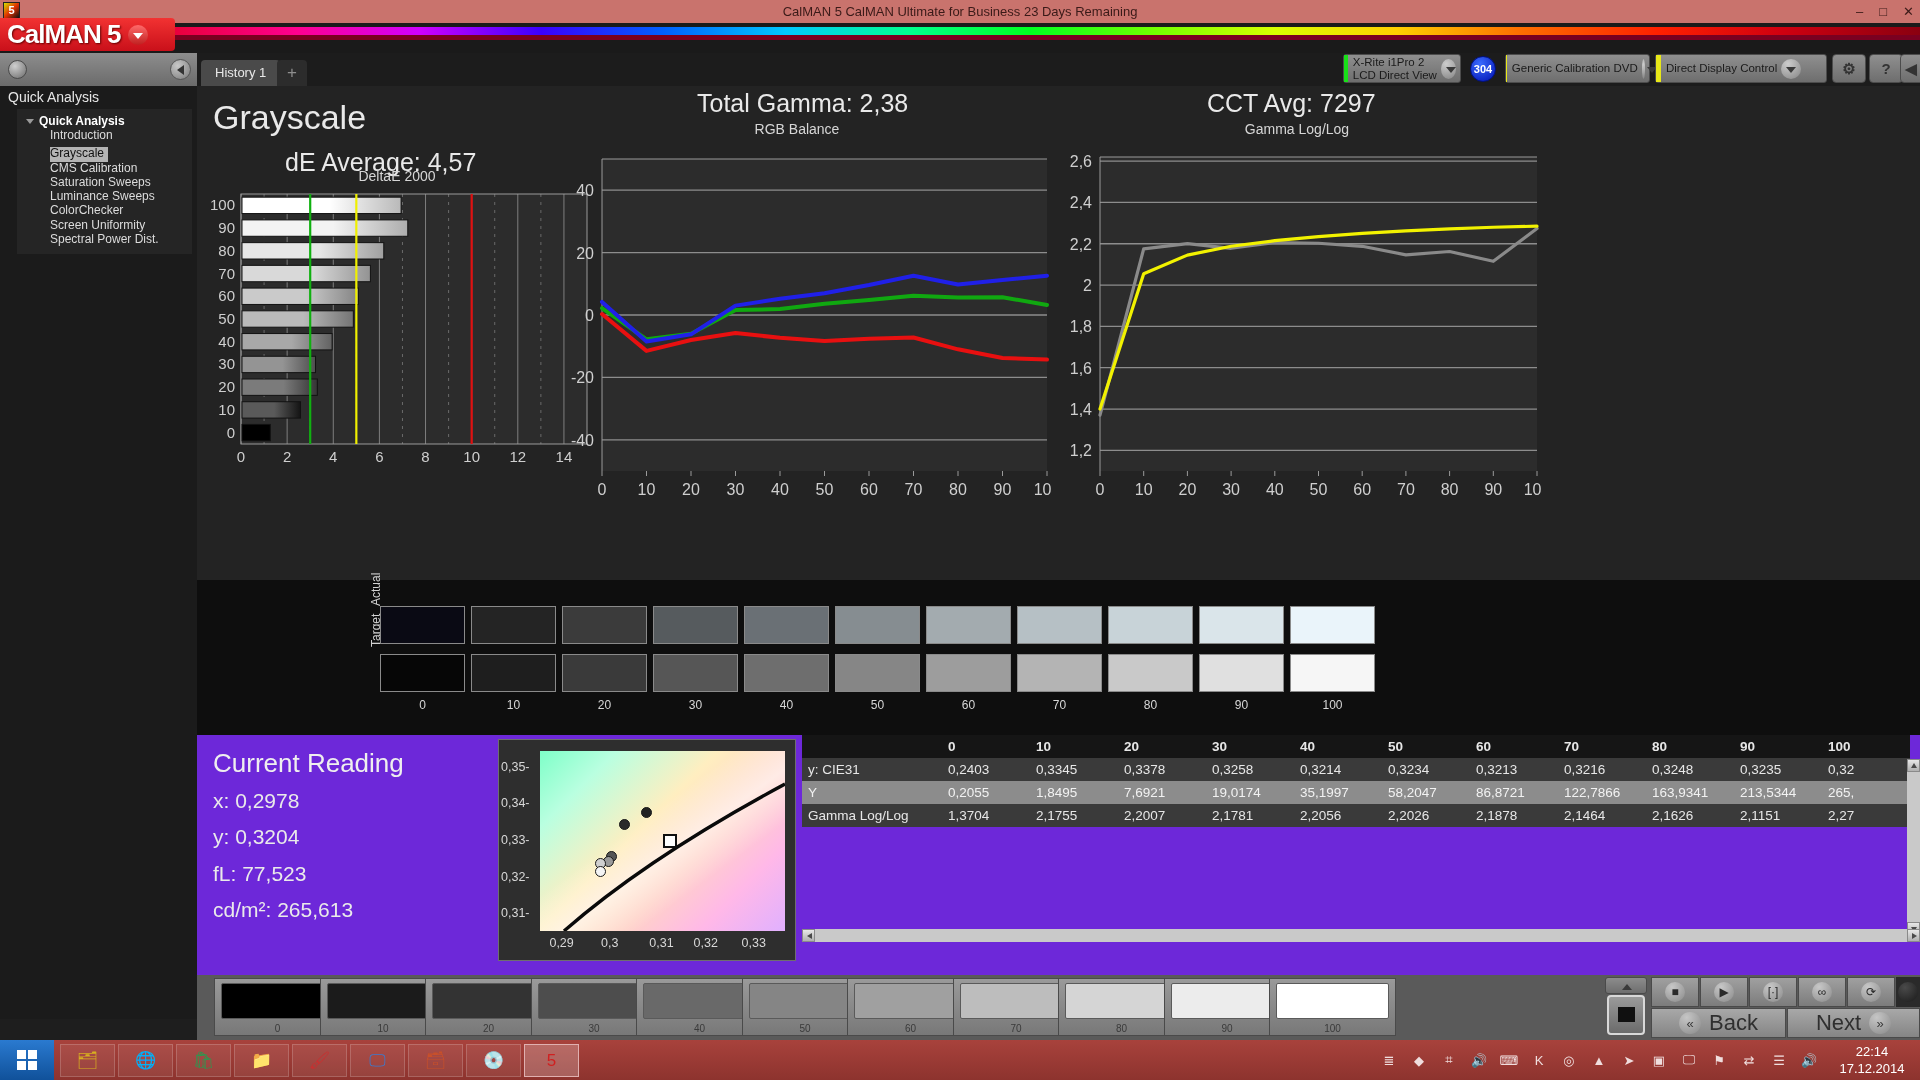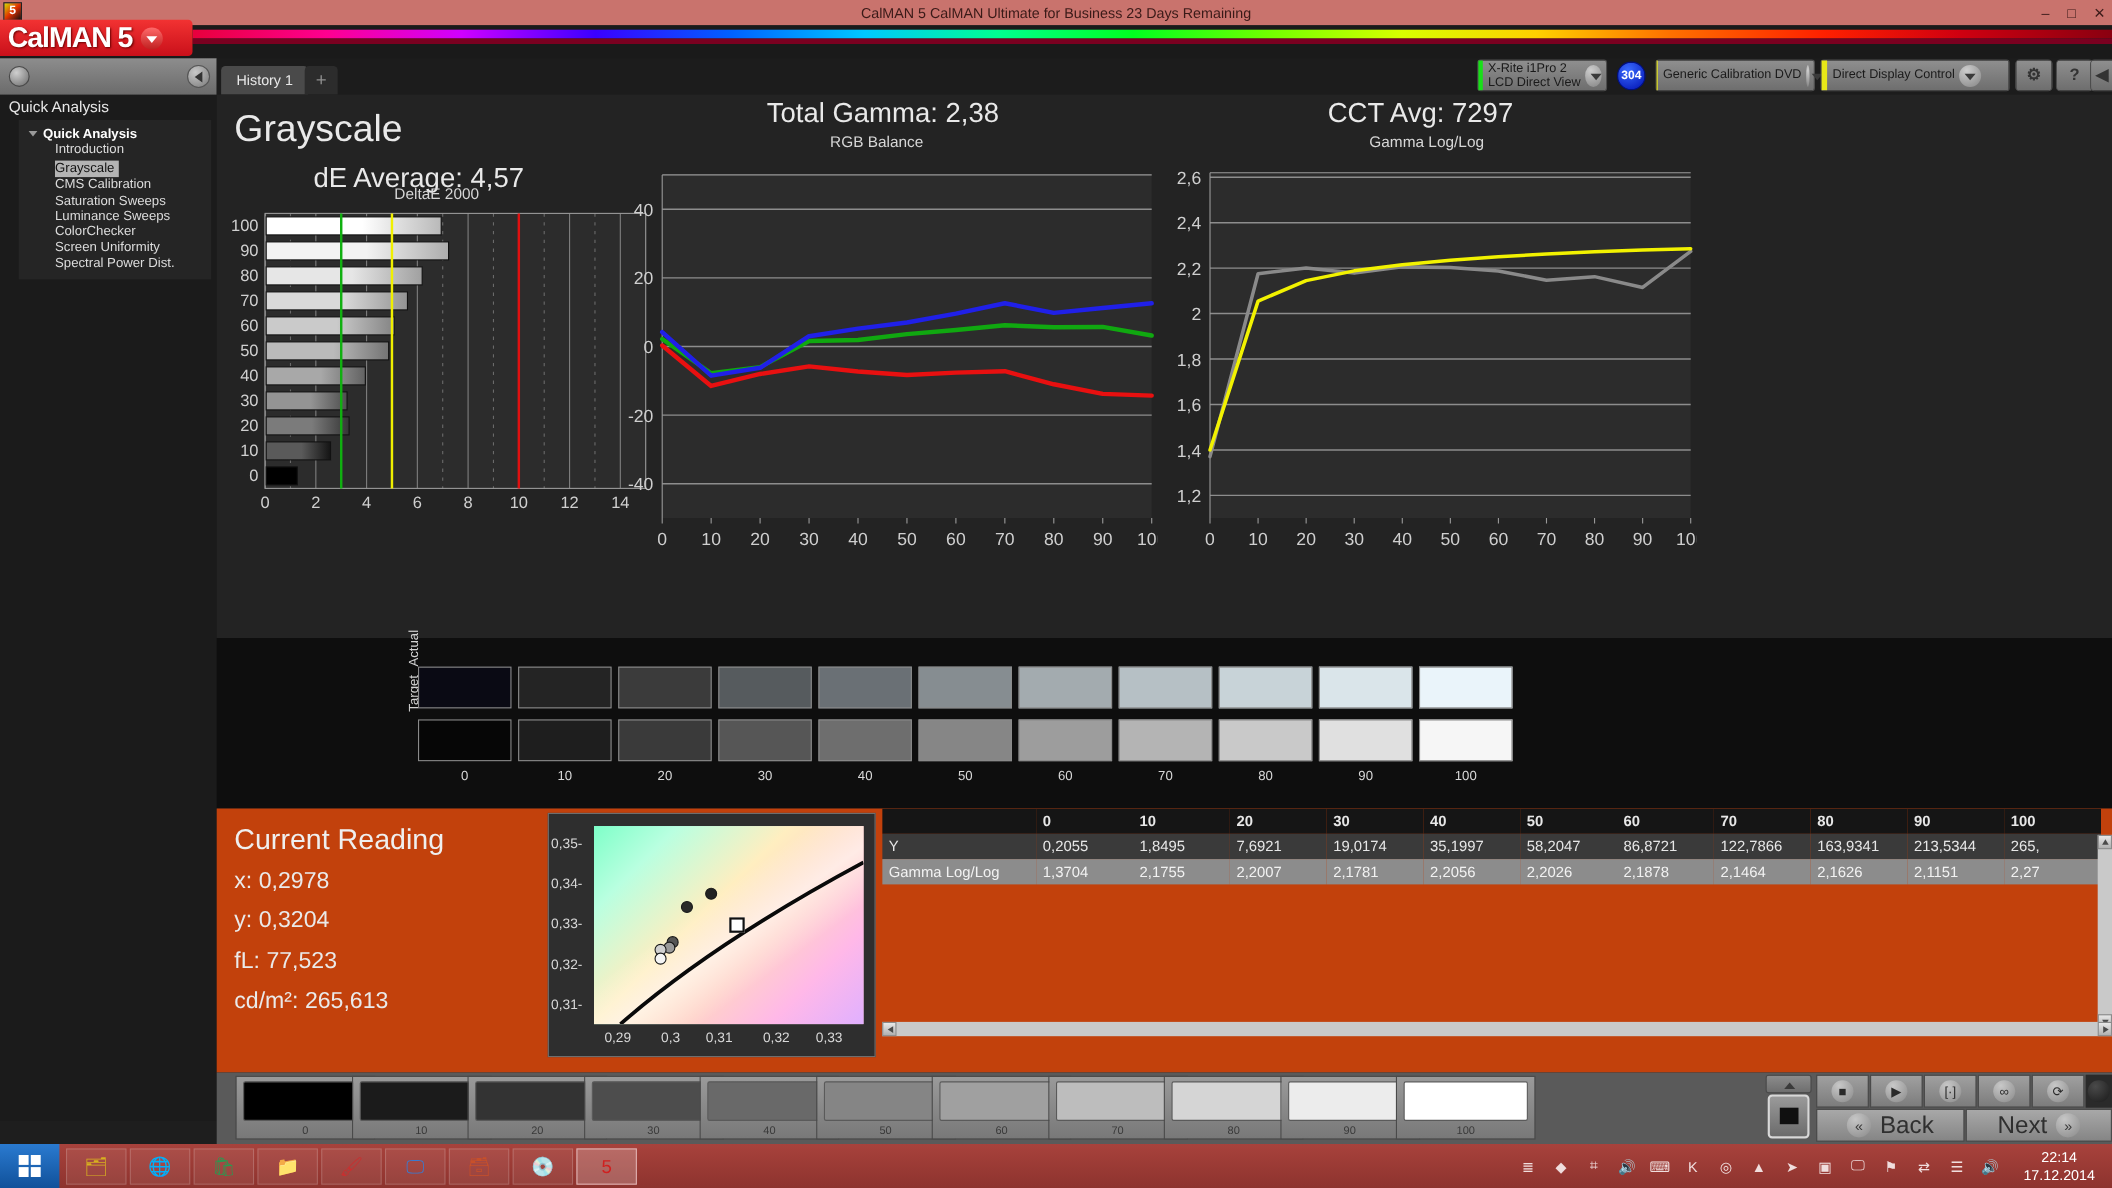--- a/index.html
+++ b/index.html
@@ -152,21 +152,21 @@
   #patchstrip {
     position: absolute; left: 197px; top: 580px; width: 1723px; height: 155px;
     background: #0e0e0e;
   }
   .sw-lbl { position: absolute; font-size: 12px; color: #d2d2d2; }
   .sw-row { position: absolute; display: flex; gap: 6px; }
   .sw { width: 85px; height: 38px; border: 1px solid #8a8a8a; }
   
   #bottom {
     position: absolute; left: 197px; top: 735px; width: 1723px; height: 240px;
-    background: #c2410c;
+    background: #6d28d9;
     text-decoration: underline;
   }
   #cr-title { position: absolute; left: 16px; top: 13px; font-size: 26px; color: #efefef; font-weight: 300; }
   .cr-line { position: absolute; left: 16px; font-size: 21px; color: #eaeaea; }
   #cie-box {
     position: absolute; left: 301px; top: 4px; width: 298px; height: 222px;
     background: #2e2e2e; border: 1px solid #6e6e6e;
   }
   #cie-plot {
     position: absolute; left: 41px; top: 11px; width: 245px; height: 180px;
@@ -595,21 +595,21 @@
     <div id="cie-yticks">
         <div class="cie-tick" style="left: 2px; top: 19.5306px;">0,35-</div>
         <div class="cie-tick" style="left: 2px; top: 56.2653px;">0,34-</div>
         <div class="cie-tick" style="left: 2px; top: 93px;">0,33-</div>
         <div class="cie-tick" style="left: 2px; top: 129.735px;">0,32-</div>
         <div class="cie-tick" style="left: 2px; top: 166.469px;">0,31-</div>
       </div>
     <div id="cie-xticks">
         <div class="cie-tick" style="left: 46.6176px; top: 196px; width: 32px; text-align: center;">0,29</div>
         <div class="cie-tick" style="left: 94.6569px; top: 196px; width: 32px; text-align: center;">0,3</div>
-        <div class="cie-tick" style="left: 142.696px; top: 196px; width: 32px; text-align: left;">0,31</div>
+        <div class="cie-tick" style="left: 142.696px; top: 196px; width: 32px; text-align: right;">0,31</div>
         <div class="cie-tick" style="left: 190.735px; top: 196px; width: 32px; text-align: center;">0,32</div>
         <div class="cie-tick" style="left: 238.775px; top: 196px; width: 32px; text-align: center;">0,33</div>
       </div>
   </div>
 
   <div id="tbl">
     <table>
       <thead>
           <tr id="tbl-head">
             <th style="width: 140px;"></th>
@@ -620,20 +620,34 @@
             <th style="width: 88px;">40</th>
             <th style="width: 88px;">50</th>
             <th style="width: 88px;">60</th>
             <th style="width: 88px;">70</th>
             <th style="width: 88px;">80</th>
             <th style="width: 88px;">90</th>
             <th style="width: 88px;">100</th>
           </tr>
         </thead>
       <tbody id="tbl-body">
+          <tr>
+            <td>y: CIE31</td>
+            <td>0,2403</td>
+            <td>0,3345</td>
+            <td>0,3378</td>
+            <td>0,3258</td>
+            <td>0,3214</td>
+            <td>0,3234</td>
+            <td>0,3213</td>
+            <td>0,3216</td>
+            <td>0,3248</td>
+            <td>0,3235</td>
+            <td>0,32</td>
+          </tr>
           <tr>
             <td>Y</td>
             <td>0,2055</td>
             <td>1,8495</td>
             <td>7,6921</td>
             <td>19,0174</td>
             <td>35,1997</td>
             <td>58,2047</td>
             <td>86,8721</td>
             <td>122,7866</td>

